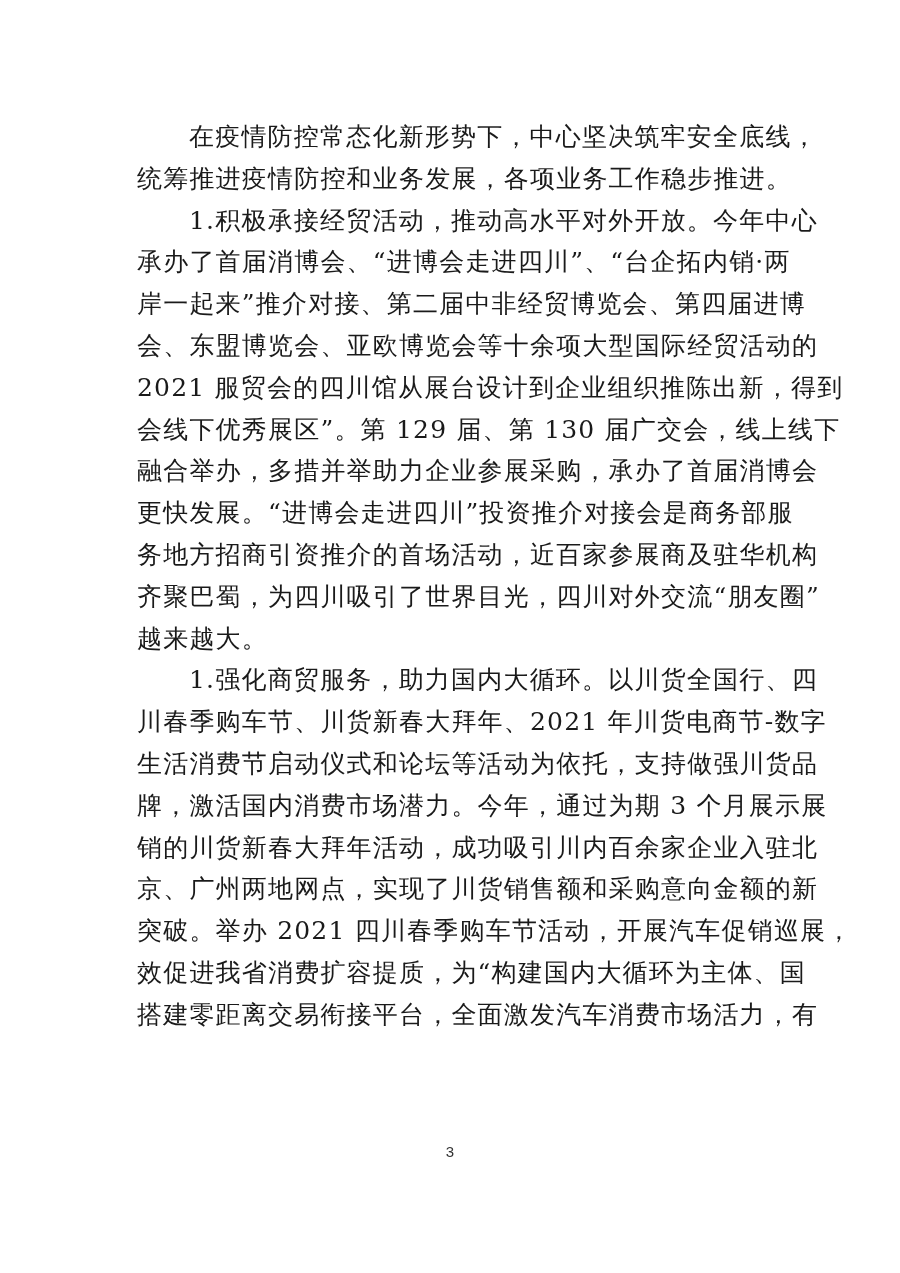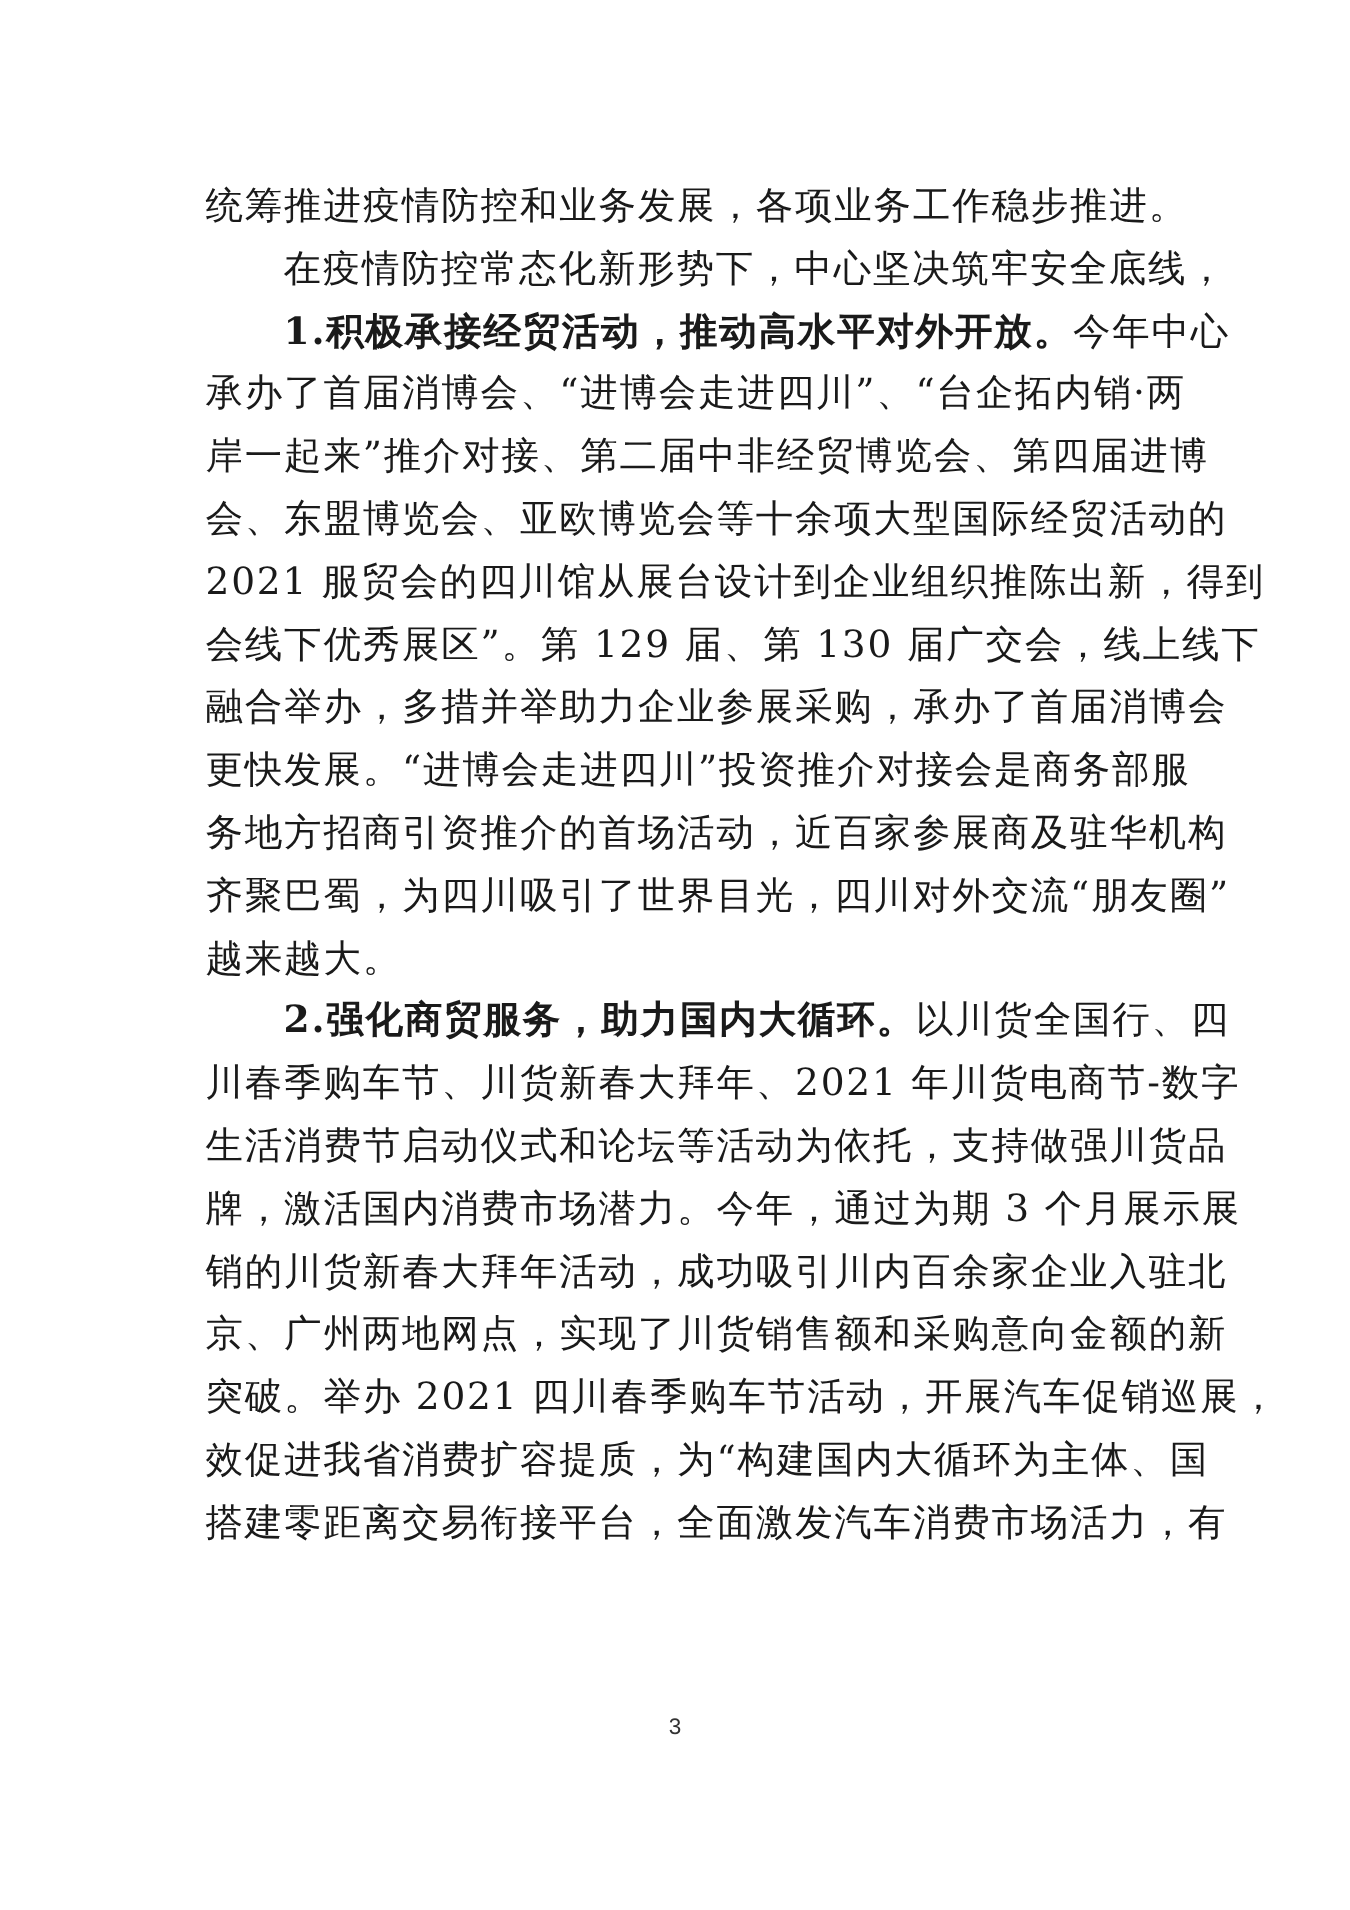--- a/index.html
+++ b/index.html
@@ -23,58 +23,58 @@
     }
     .line {
       height: 41.8px;
       line-height: 41.8px;
       font-size: 25px;
       white-space: nowrap;
       overflow: visible;
       letter-spacing: 1.2px;
     }
     .indent { padding-left: 52px; }
-    .heading { font-weight: bold; }
+    .heading { font-weight: normal; }
     .page-number {
       position: absolute;
       top: 1143px;
       left: 0;
       width: 900px;
       text-align: center;
       font-family: "Liberation Sans", sans-serif;
       font-size: 15px;
       color: #333;
     }
   </style>
 </head>
 <body>
 
 <div class="page">
 
   <div>
+    <div class="line indent">在疫情防控常态化新形势下，中心坚决筑牢安全底线，</div>
     <div class="line">统筹推进疫情防控和业务发展，各项业务工作稳步推进。</div>
-    <div class="line indent">在疫情防控常态化新形势下，中心坚决筑牢安全底线，</div>
   </div>
 
   <div>
     <div class="line indent"><span class="heading">1.积极承接经贸活动，推动高水平对外开放。</span><span>今年中心</span></div>
     <div class="line">承办了首届消博会、“进博会走进四川”、“台企拓内销·两</div>
     <div class="line">岸一起来”推介对接、第二届中非经贸博览会、第四届进博</div>
     <div class="line">会、东盟博览会、亚欧博览会等十余项大型国际经贸活动的</div>
     <div class="line">2021 服贸会的四川馆从展台设计到企业组织推陈出新，得到</div>
     <div class="line">会线下优秀展区”。第 129 届、第 130 届广交会，线上线下</div>
     <div class="line">融合举办，多措并举助力企业参展采购，承办了首届消博会</div>
     <div class="line">更快发展。“进博会走进四川”投资推介对接会是商务部服</div>
     <div class="line">务地方招商引资推介的首场活动，近百家参展商及驻华机构</div>
     <div class="line">齐聚巴蜀，为四川吸引了世界目光，四川对外交流“朋友圈”</div>
     <div class="line">越来越大。</div>
   </div>
 
   <div>
-    <div class="line indent"><span class="heading">2.强化商贸服务，助力国内大循环。</span><span>以川货全国行、四</span></div>
+    <div class="line indent"><span class="heading">1.强化商贸服务，助力国内大循环。</span><span>以川货全国行、四</span></div>
     <div class="line">川春季购车节、川货新春大拜年、2021 年川货电商节-数字</div>
     <div class="line">生活消费节启动仪式和论坛等活动为依托，支持做强川货品</div>
     <div class="line">牌，激活国内消费市场潜力。今年，通过为期 3 个月展示展</div>
     <div class="line">销的川货新春大拜年活动，成功吸引川内百余家企业入驻北</div>
     <div class="line">京、广州两地网点，实现了川货销售额和采购意向金额的新</div>
     <div class="line">突破。举办 2021 四川春季购车节活动，开展汽车促销巡展，</div>
     <div class="line">效促进我省消费扩容提质，为“构建国内大循环为主体、国</div>
     <div class="line">搭建零距离交易衔接平台，全面激发汽车消费市场活力，有</div>
   </div>
 </div>

